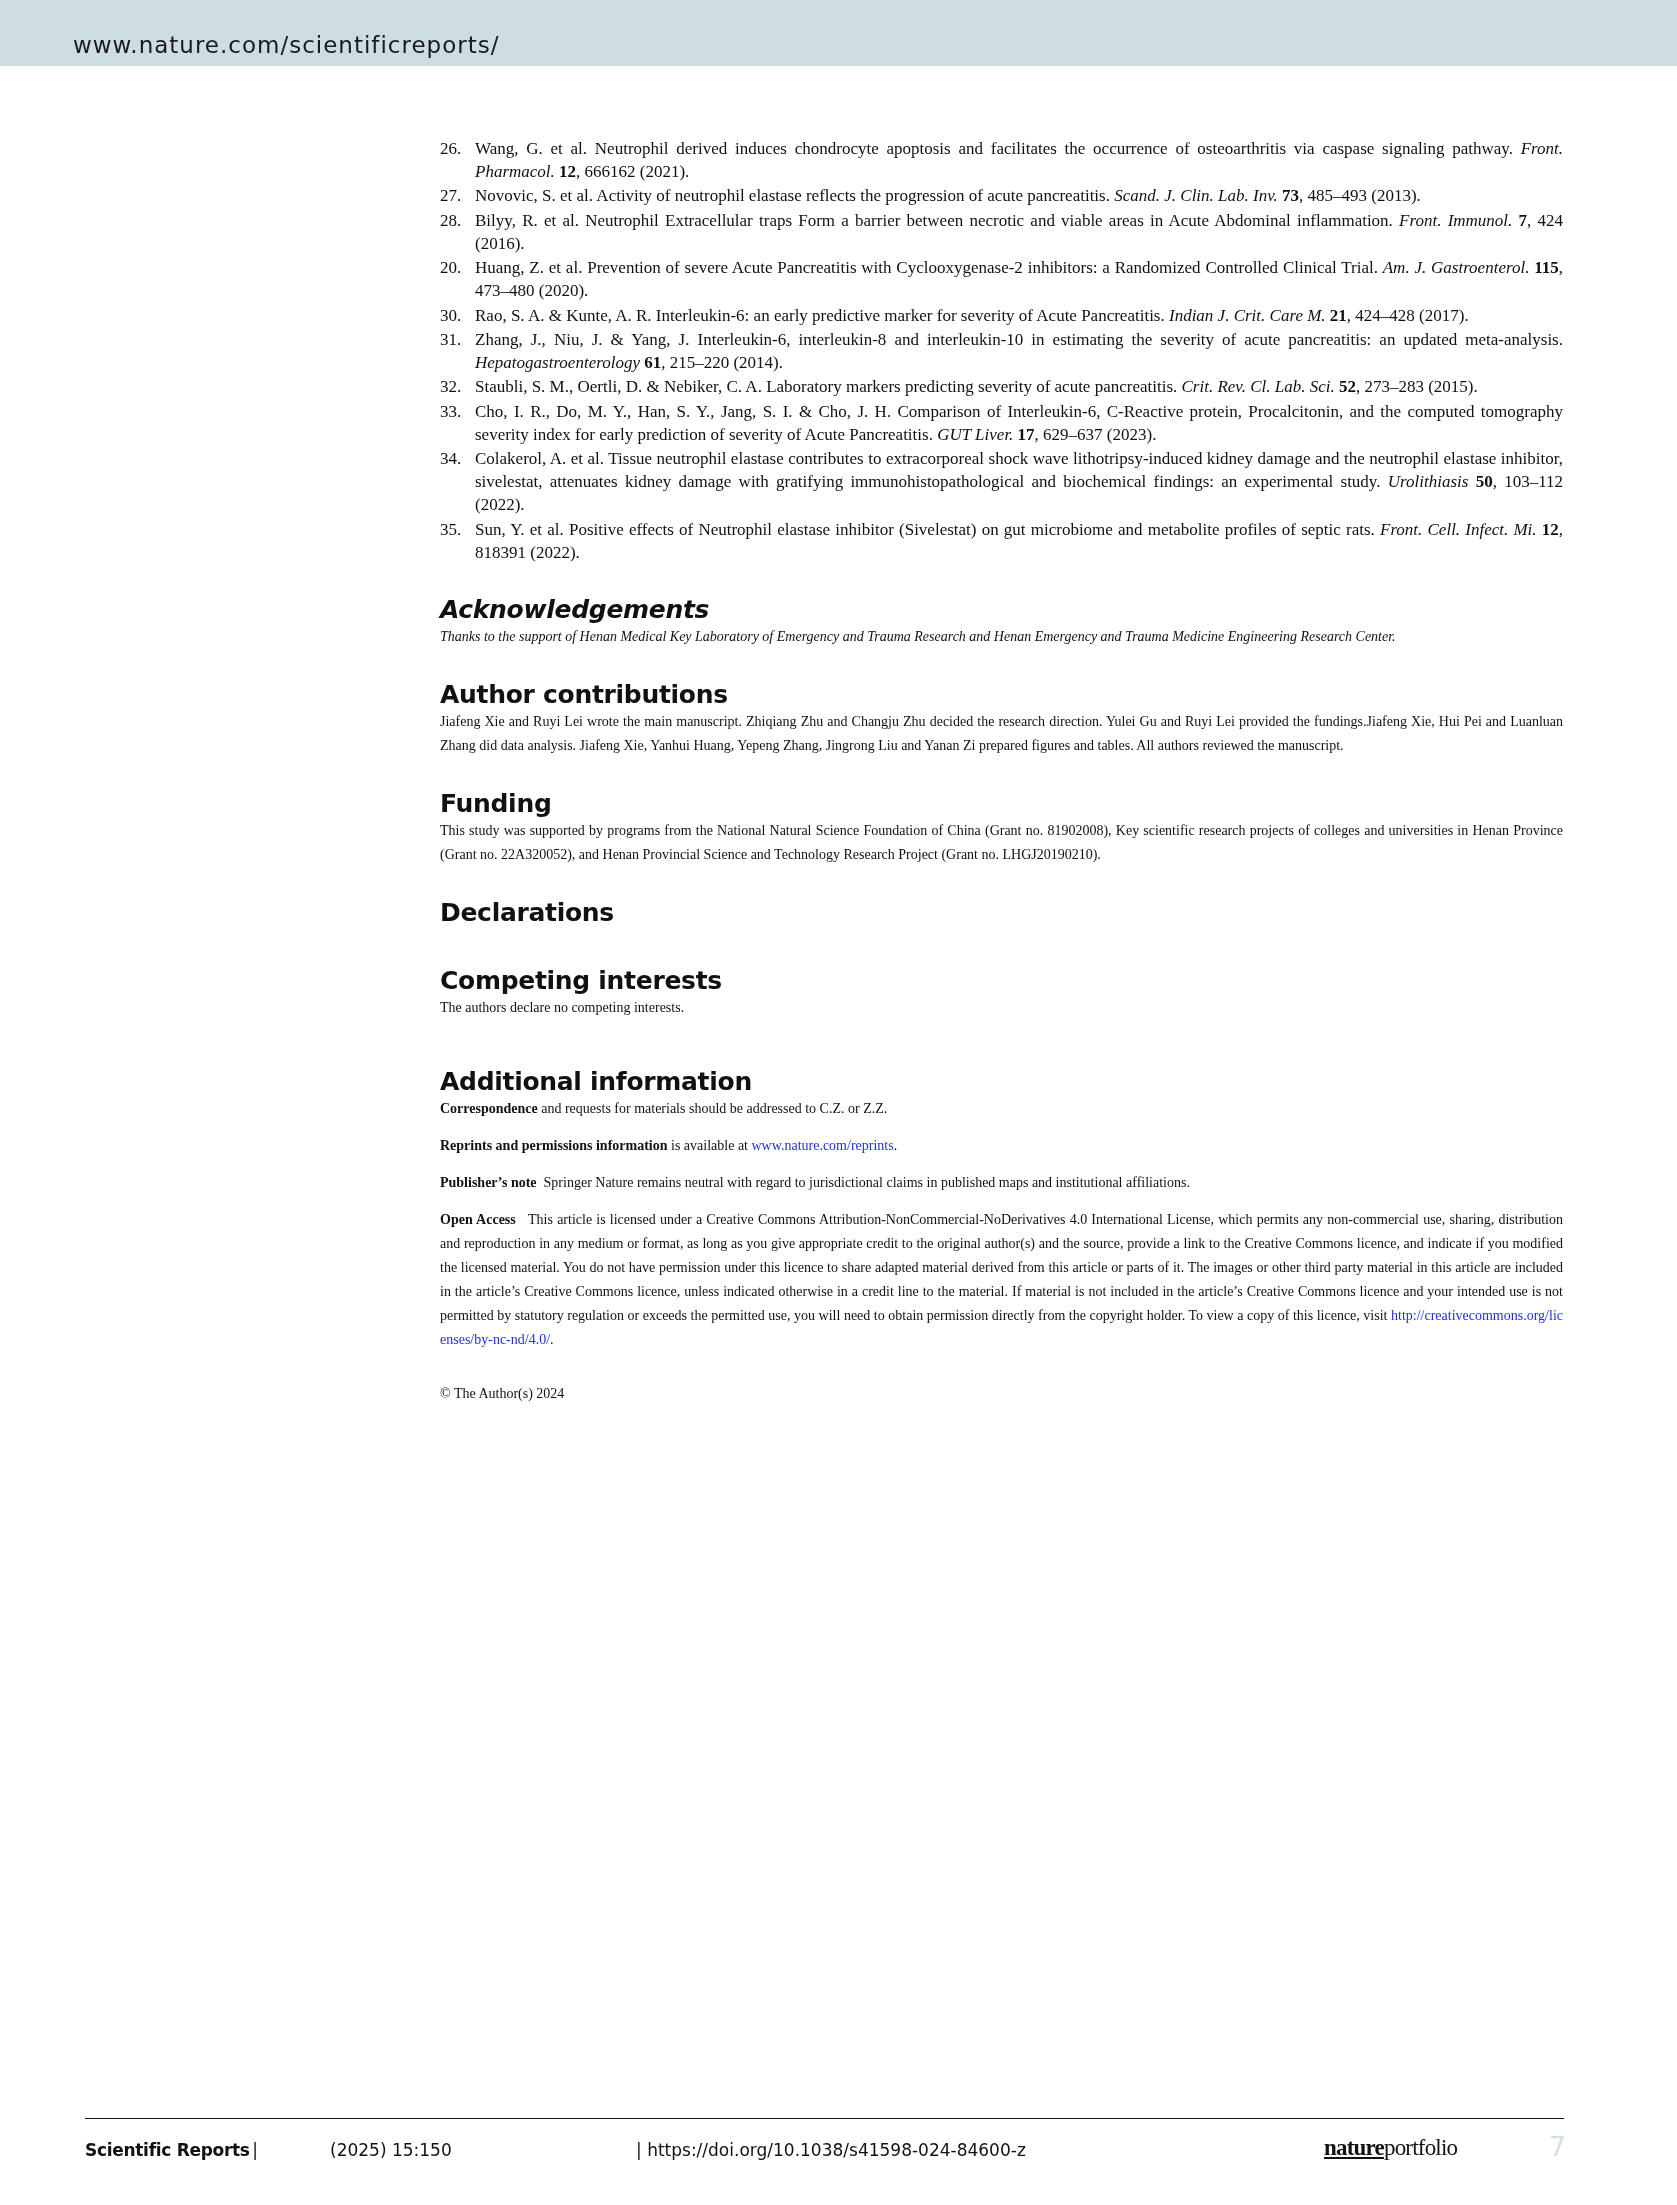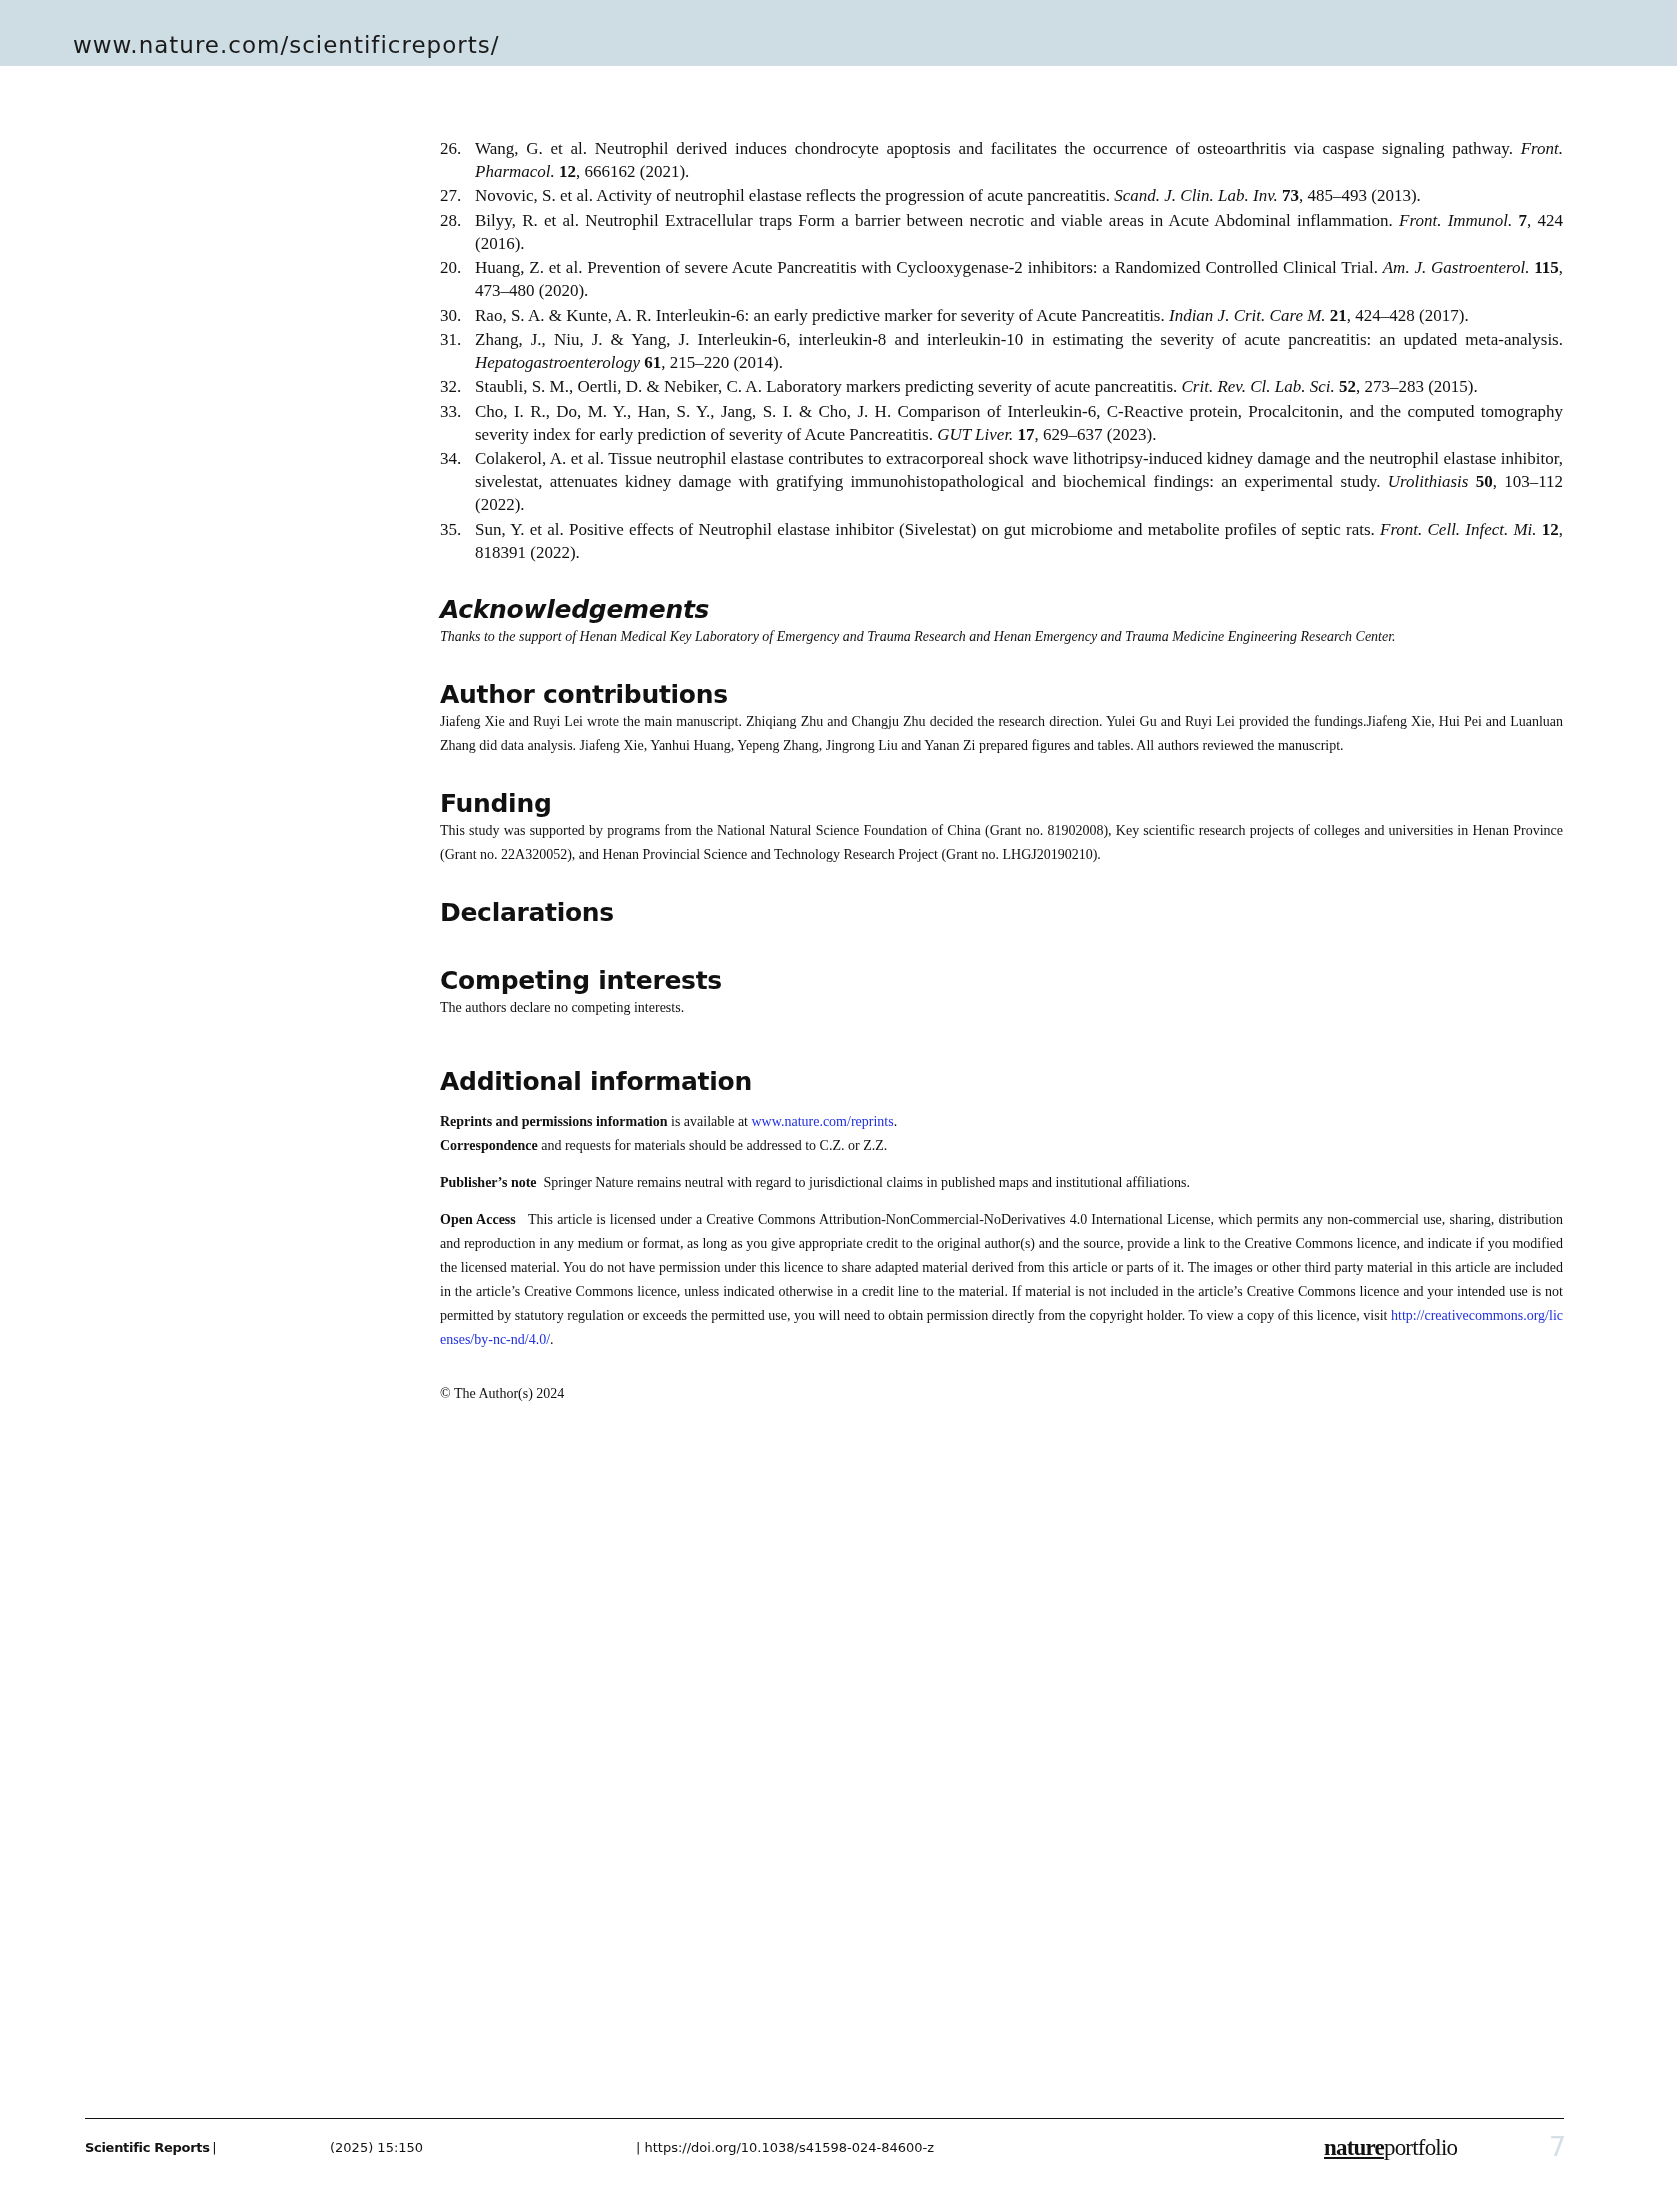--- a/index.html
+++ b/index.html
@@ -28,21 +28,21 @@
     #ack { margin-top: 30px; font-style: italic; }
     #contrib { margin-top: 30px; }
     #funding { margin-top: 30px; }
     #decl { margin-top: 30px; }
     #compet { margin-top: 37px; }
     #addl { margin-top: 46px; }
     .para-gap { margin-top: 13px !important; }
     #copyright { margin-top: 30px; }
 
     .footer-rule { position: absolute; left: 85px; top: 2118px; width: 1479px; height: 1.4px; background: #111; }
-    .footer { position: absolute; top: 2140px; font-family: "DejaVu Sans", "Liberation Sans", sans-serif; font-size: 13px; color: #111; }
+    .footer { position: absolute; top: 2140px; font-family: "DejaVu Sans", "Liberation Sans", sans-serif; font-size: 17px; color: #111; }
     .footer.journal { left: 85px; font-weight: bold; letter-spacing: -0.3px; }
     .footer.journal .bar { font-weight: normal; margin-left: 2.7px; }
     .footer.vol { left: 161px; left: 162px; }
     .footer.vol { left: 162px; }
     .footer.doi { left: 636px; }
     .footer.brand { left: 1324px; top: 2135px; font-family: "Liberation Serif", "DejaVu Serif", serif; font-size: 23px; letter-spacing: -0.8px; }
     .footer.brand .nat { font-weight: bold; text-decoration: underline; }
     .footer.page { left: 1549px; top: 2131px; font-size: 27px; color: #d4e0e6; }
   </style>
 </head>
@@ -86,22 +86,22 @@
     <h2 class="sec-title">Declarations</h2>
   </section>
 
   <section id="compet" class="section">
     <h2 class="sec-title">Competing interests</h2>
     <p class="body">The authors declare no competing interests.</p>
   </section>
 
   <section id="addl" class="section">
     <h2 class="sec-title">Additional information</h2>
+    <p class="body"><b>Correspondence</b><span> and requests for materials should be addressed to C.Z. or Z.Z.</span></p>
     <p class="body para-gap"><b>Reprints and permissions information</b><span> is available at </span><a class="link">www.nature.com/reprints</a><span>.</span></p>
-    <p class="body"><b>Correspondence</b><span> and requests for materials should be addressed to C.Z. or Z.Z.</span></p>
     <p class="body para-gap" style="white-space: pre-wrap;"><b>Publisher’s note</b><span>  Springer Nature remains neutral with regard to jurisdictional claims in published maps and institutional affiliations.</span></p>
     <p class="body para-gap" style="white-space: pre-wrap;"><b>Open Access</b><span>   This article is licensed under a Creative Commons Attribution-NonCommercial-NoDerivatives 4.0 International License, which permits any non-commercial use, sharing, distribution and reproduction in any medium or format, as long as you give appropriate credit to the original author(s) and the source, provide a link to the Creative Commons licence, and indicate if you modified the licensed material. You do not have permission under this licence to share adapted material derived from this article or parts of it. The images or other third party material in this article are included in the article’s Creative Commons licence, unless indicated otherwise in a credit line to the material. If material is not included in the article’s Creative Commons licence and your intended use is not permitted by statutory regulation or exceeds the permitted use, you will need to obtain permission directly from the copyright holder. To view a copy of this licence, visit </span><a class="link" style="word-break: break-all;">http://creativecommons.org/licenses/by-nc-nd/4.0/</a><span>.</span></p>
     <p id="copyright" class="body">© The Author(s) 2024</p>
   </section>
 </div>
 
 <div class="footer-rule"></div>
 <div class="footer journal"><span>Scientific Reports</span><span class="bar">|</span></div>
 <div class="footer vol" style="left:330px;">(2025) 15:150</div>
 <div class="footer doi">| https://doi.org/10.1038/s41598-024-84600-z</div>

